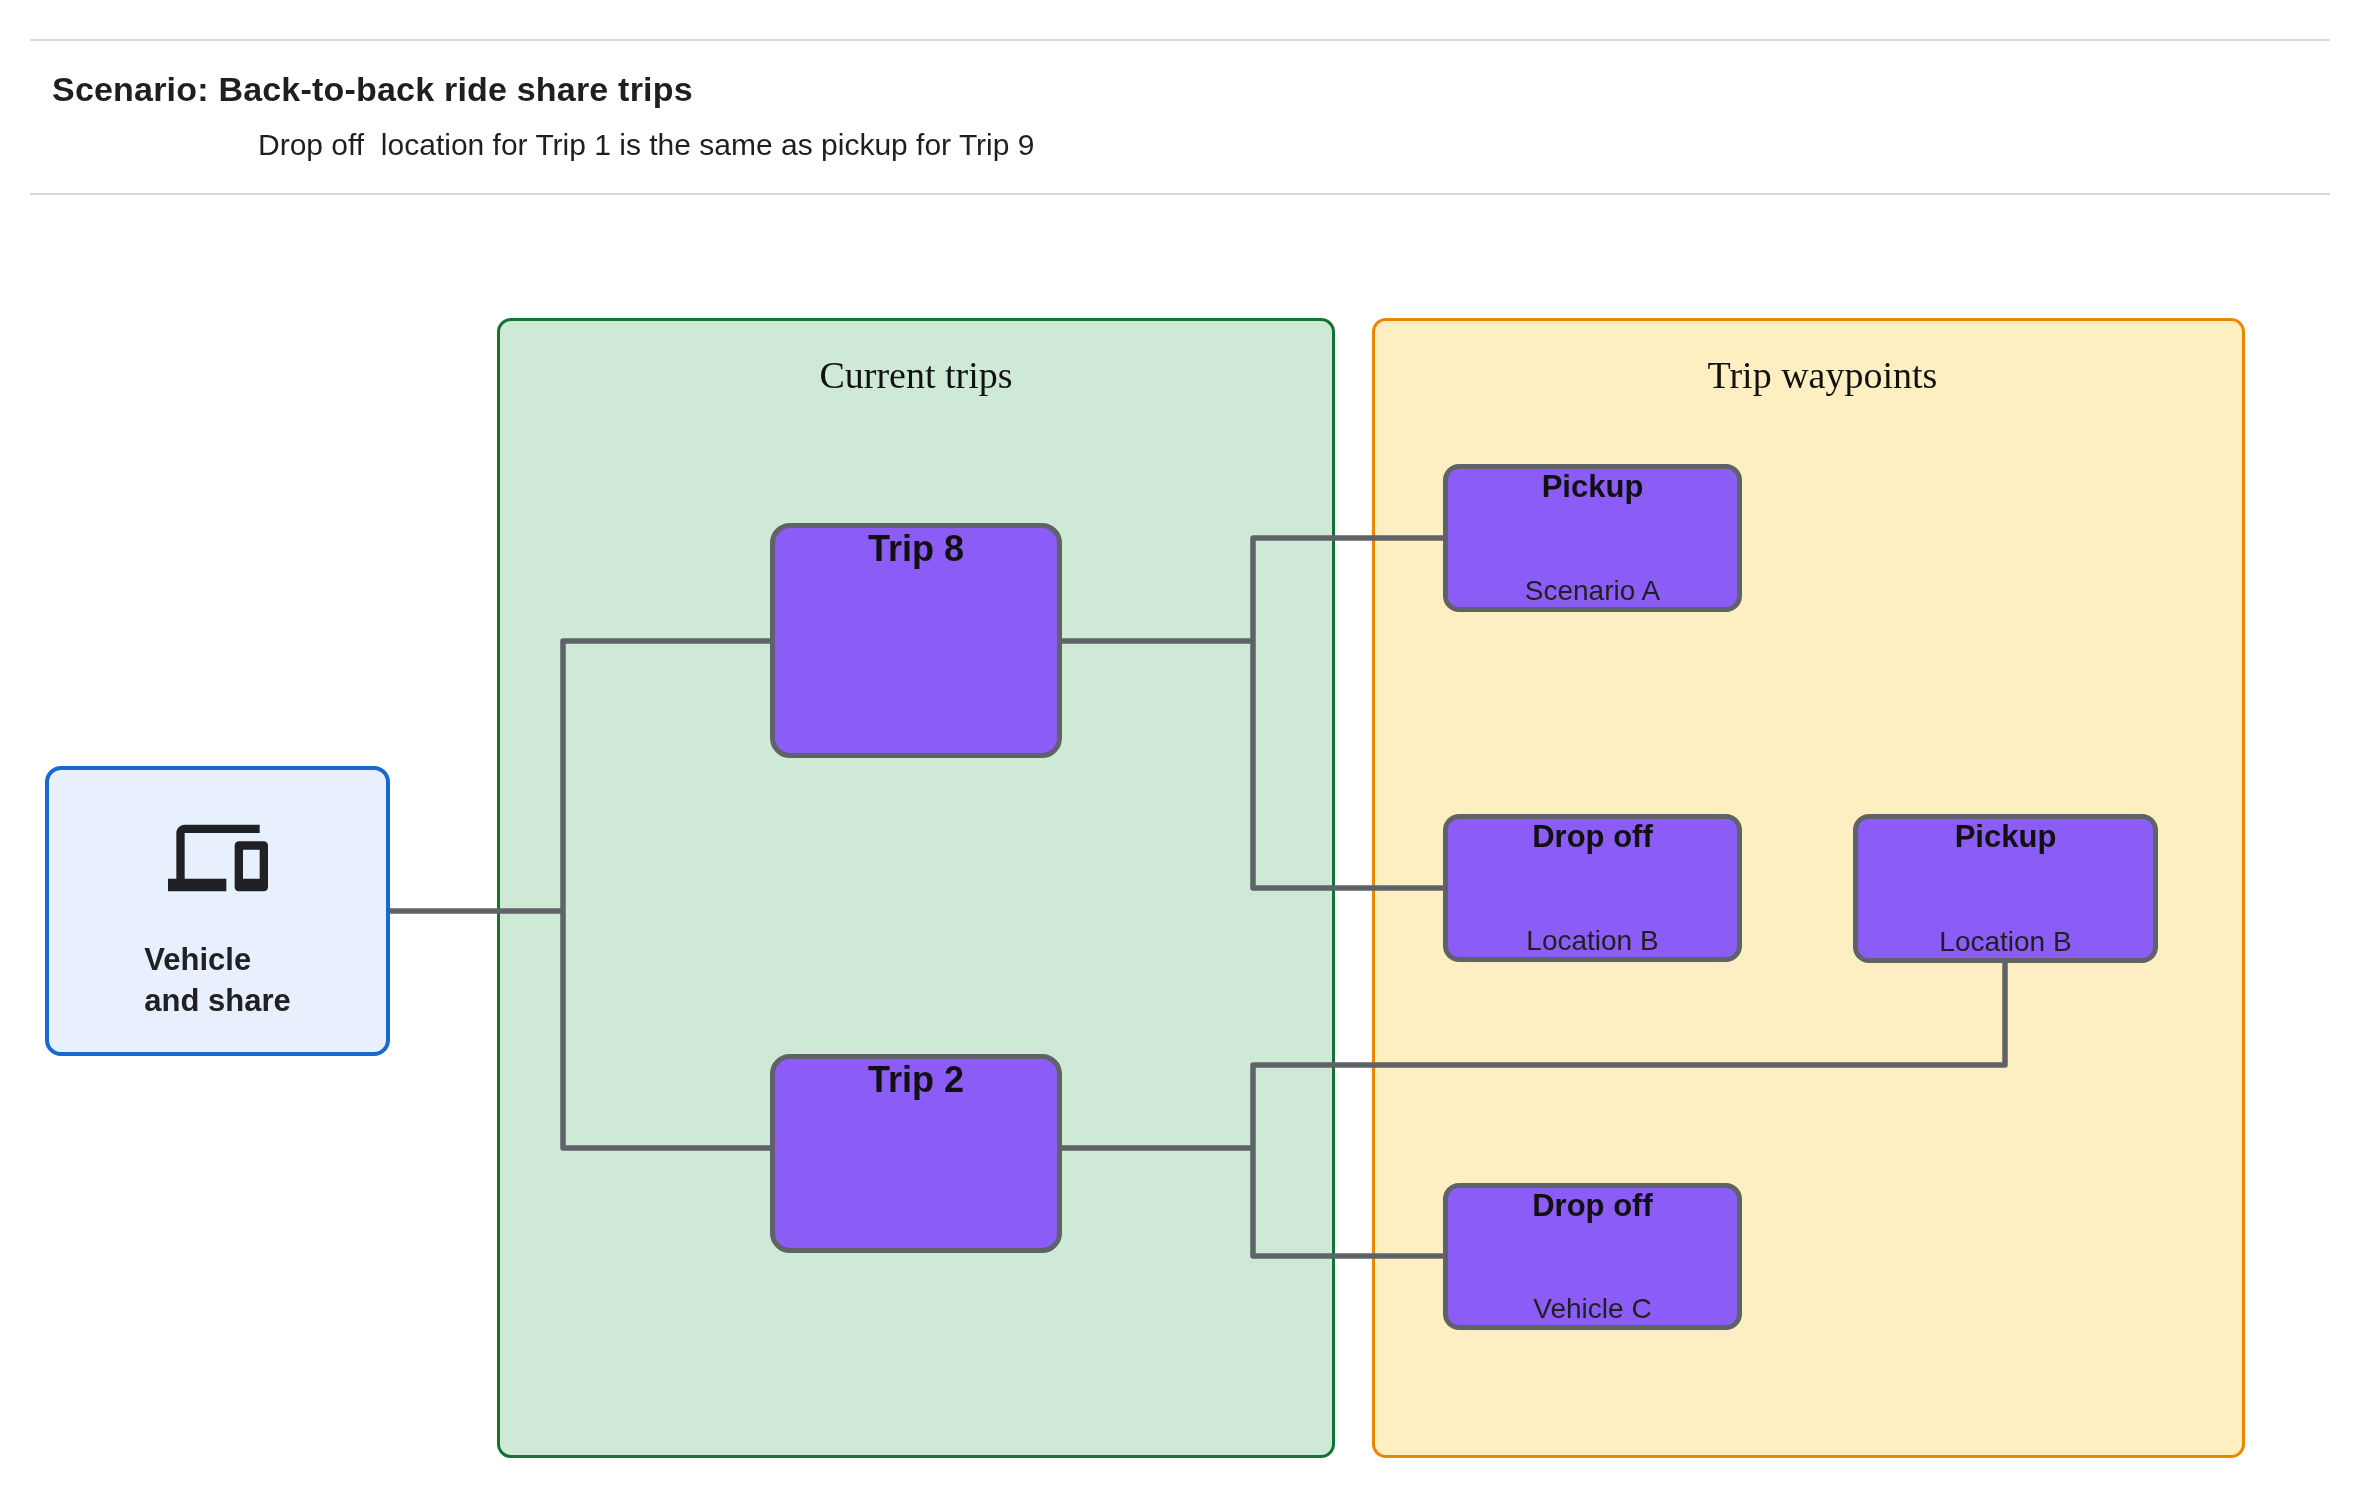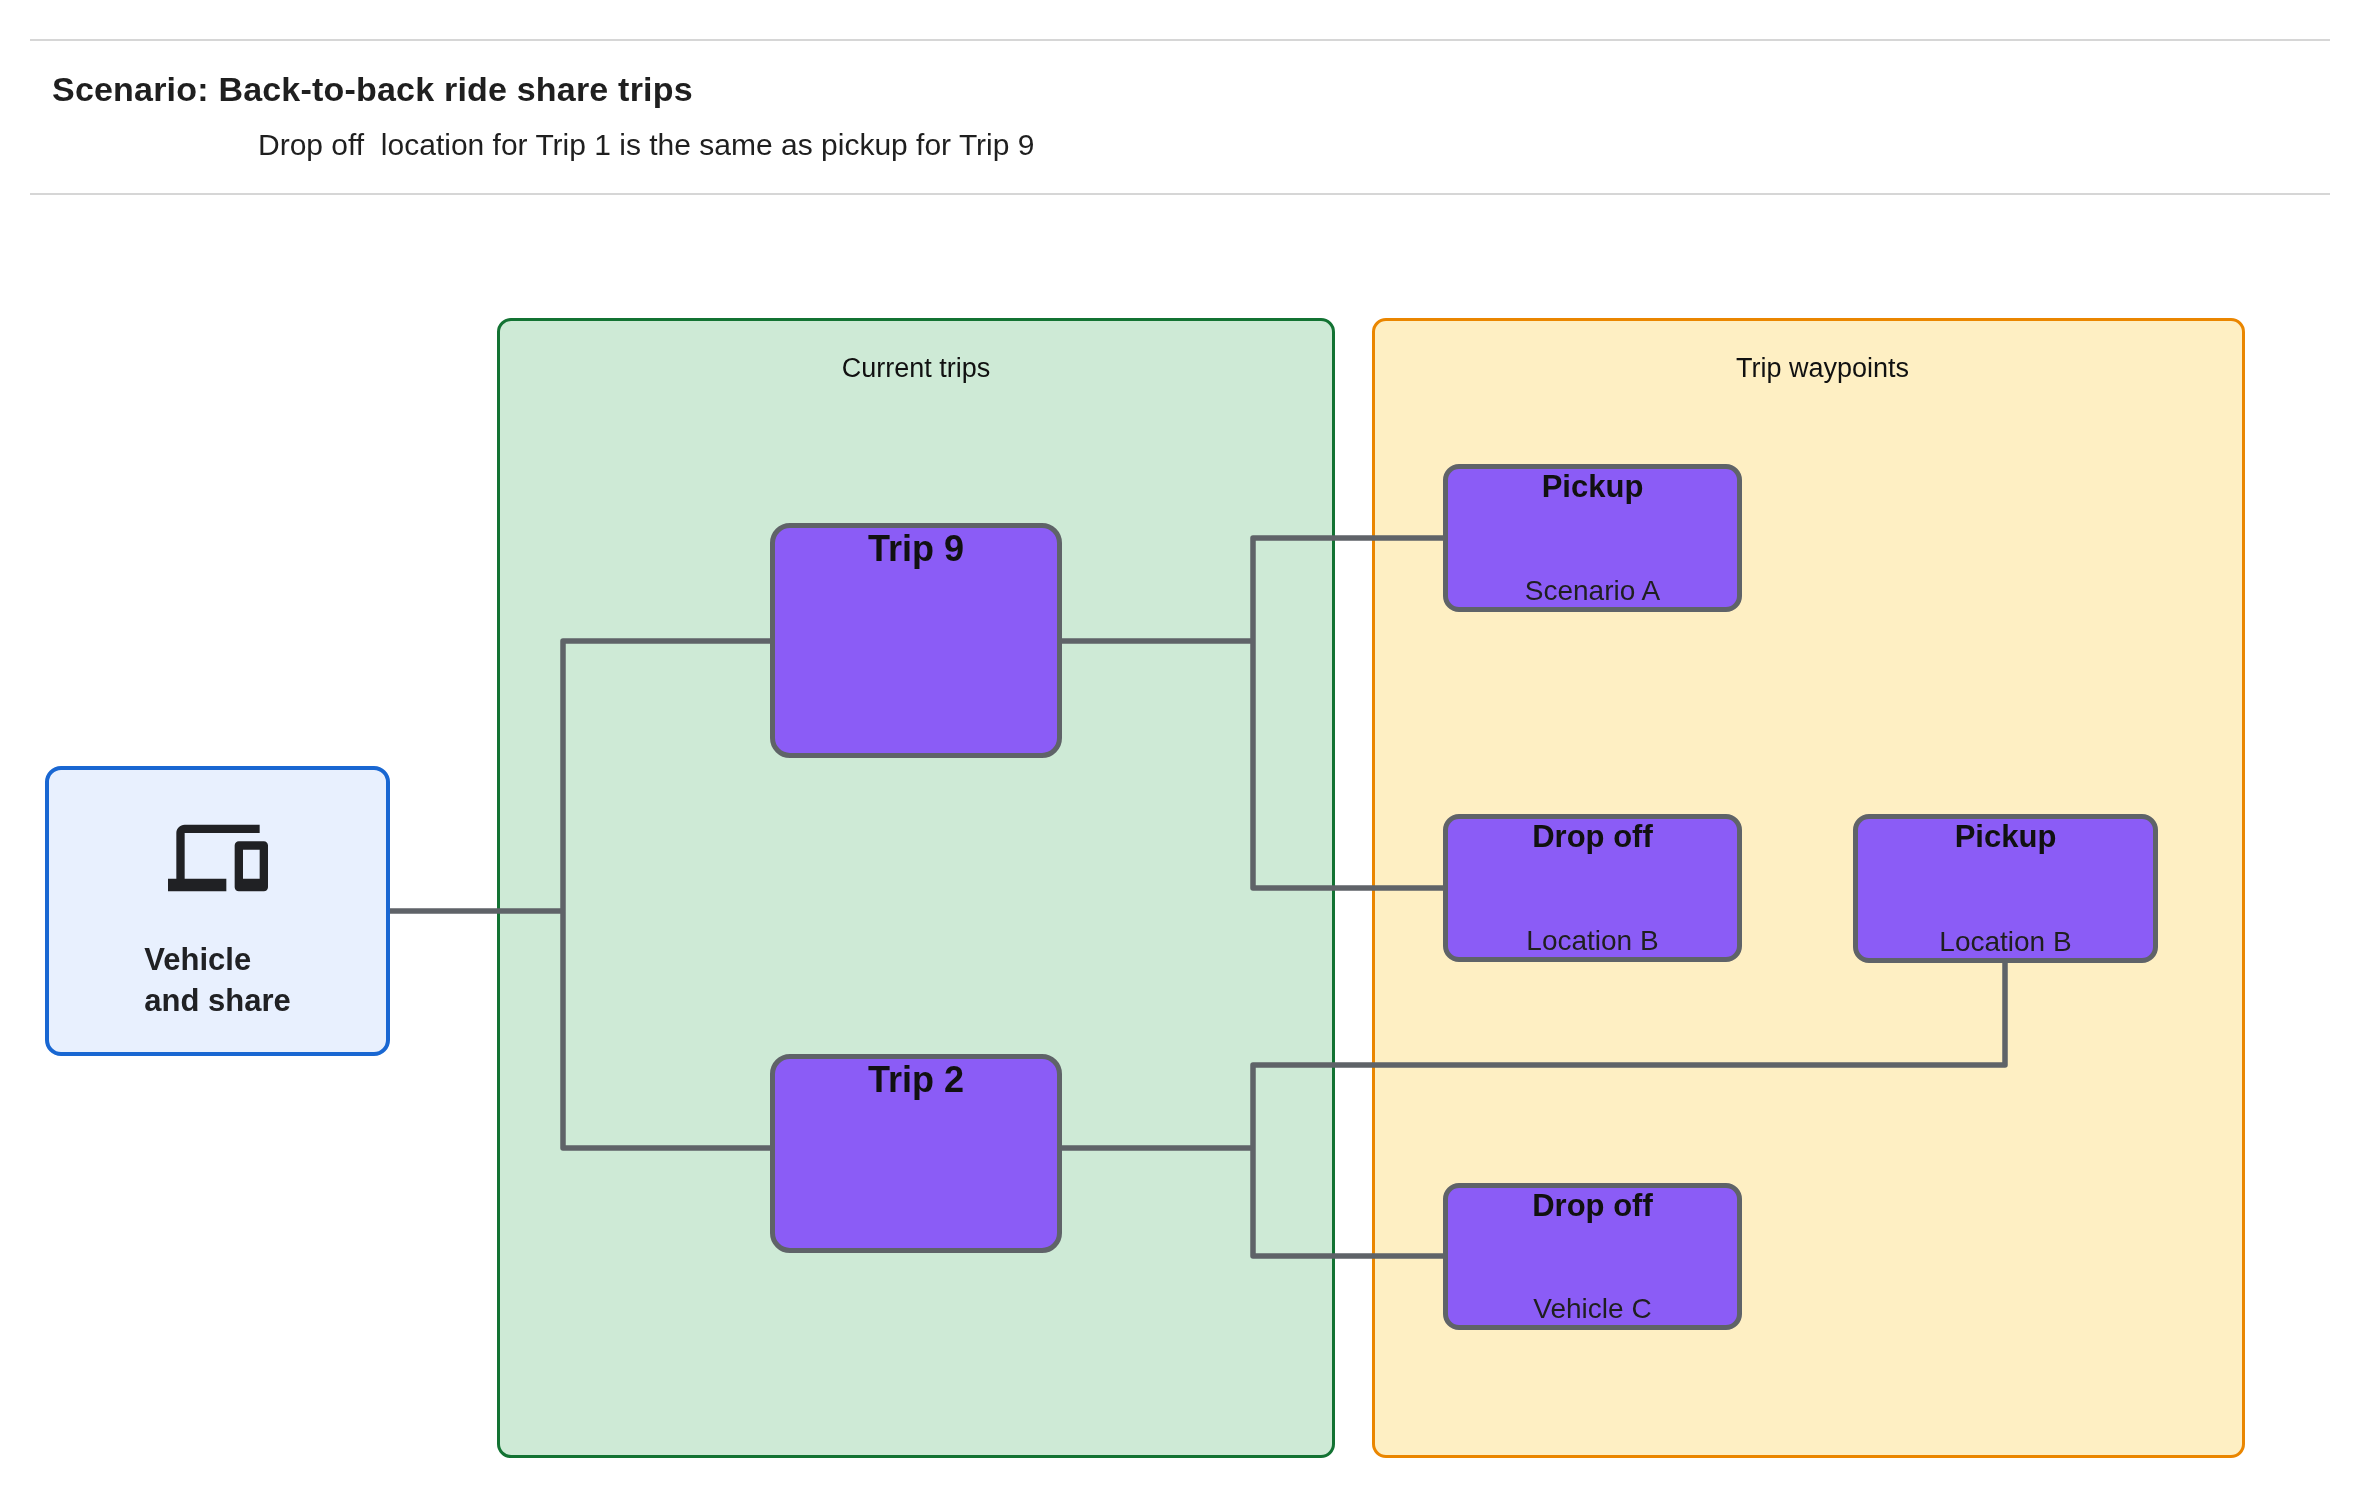--- a/index.html
+++ b/index.html
@@ -9,21 +9,21 @@
   }
   .rule{position:absolute;left:30px;width:2300px;height:2px;background:#d6d6d6;}
   #rule-top{top:39px;}
   #rule-bottom{top:193px;}
   #page-title{position:absolute;left:52px;top:70px;font-size:34px;font-weight:bold;letter-spacing:.2px;}
   #page-subtitle{position:absolute;left:258px;top:128px;font-size:30px;white-space:pre;}
 
   .panel{position:absolute;top:318px;height:1140px;border-radius:14px;box-sizing:border-box;z-index:1;}
   #panel-current-trips{left:497px;width:838px;background:#ceead6;border:3px solid #137333;}
   #panel-trip-waypoints{left:1372px;width:873px;background:#feefc3;border:3px solid #ea8600;padding-left:28px;}
-  .panel-title{margin-top:32px;text-align:center;font-size:27px;color:#111;}
+  .panel-title{margin-top:32px;text-align:center;font-size:38px;color:#111;font-family:Liberation Serif, serif;}
 
   svg.connectors{position:absolute;left:0;top:0;z-index:2;pointer-events:none;}
 
   .node{position:absolute;box-sizing:border-box;background:#8b5cf6;border:5px solid #5f6368;
         display:flex;flex-direction:column;align-items:center;justify-content:space-between;z-index:3;}
   #node-vehicle{left:45px;top:766px;width:345px;height:290px;background:#e8f0fe;
         border:4px solid #1967d2;border-radius:16px;justify-content:flex-start;}
   #node-vehicle .icon{margin-top:38px;}
   #node-vehicle .vlabel{margin-top:28px;font-size:31px;font-weight:bold;line-height:1.32;text-align:left;color:#202124;}
   .trip-node{left:770px;width:292px;border-radius:20px;font-size:36px;font-weight:bold;color:#111;}
@@ -64,21 +64,21 @@
       <path d="M4 6h18V4H4c-1.1 0-2 .9-2 2v11H0v3h14v-3H4V6zm19 2h-6c-.55 0-1 .45-1 1v10c0 .55.45 1 1 1h6c.55 0 1-.45 1-1V9c0-.55-.45-1-1-1zm-1 9h-4v-7h4v7z"></path>
     </svg>
   </span>
   <div class="vlabel">
     <div>Vehicle</div>
     <div>and share</div>
   </div>
 </div>
 
 <div class="node trip-node" id="node-trip-1">
-  <span>Trip 9</span>
+  <span>Trip 8</span>
 </div>
 <div class="node trip-node" id="node-trip-2">
   <span>Trip 2</span>
 </div>
 
 <div class="node wp-node" id="node-wp-pickup-a">
   <div class="wp-title">Pickup</div>
   <div class="wp-sub">Scenario A</div>
 </div>
 <div class="node wp-node" id="node-wp-dropoff-b">

